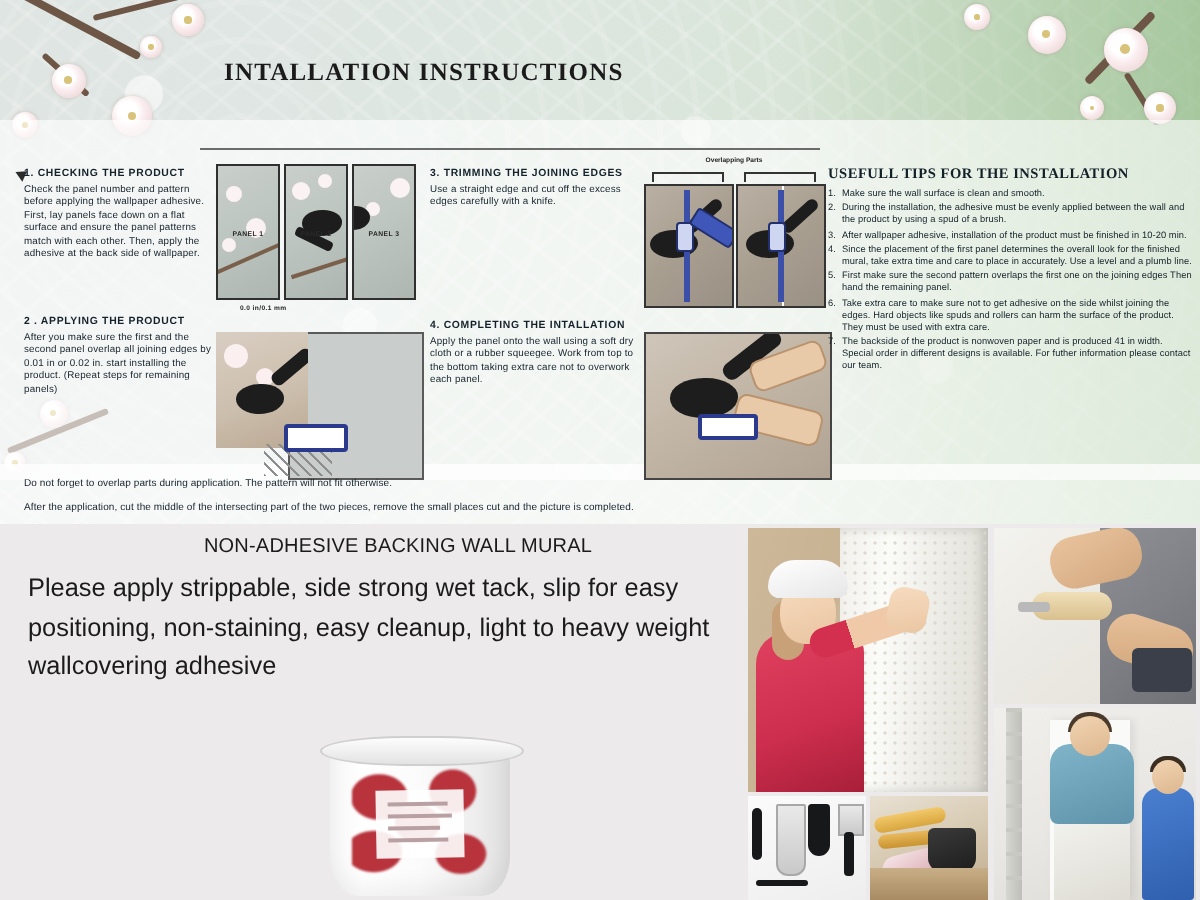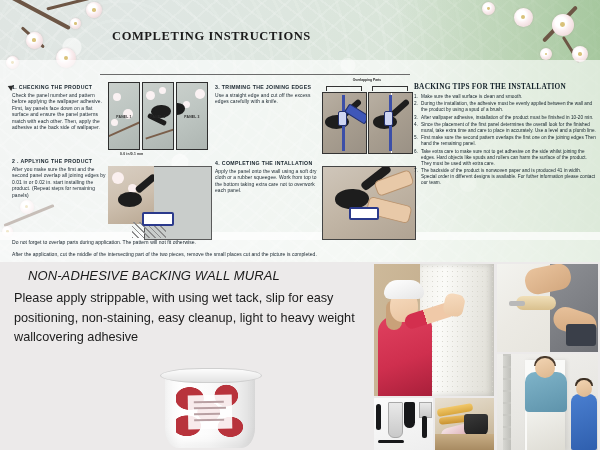--- a/index.html
+++ b/index.html
@@ -104,21 +104,21 @@
   .handarm{position:absolute;background:#e8c9a8;border:1px solid #b9936e;border-radius:5px;}
 
   
   .disc{position:absolute;left:12px;width:460px;font-size:5.0px;line-height:7px;color:#14212a;letter-spacing:.05px;}
   #disc1{top:239px;}
   #disc2{top:251px;width:520px;}
 
   
   .lower{position:absolute;left:0;top:262px;width:600px;height:188px;background:#eceaea;}
   .promo{position:absolute;left:14px;top:6px;width:356px;color:#1b1b1b;}
-  .promo .ph{text-align:left;font-size:13px;letter-spacing:.1px;padding-left:14px;font-style:italic;}
+  .promo .ph{text-align:center;font-size:10px;letter-spacing:.1px;padding-left:14px;}
   .promo .pb{font-size:12.7px;line-height:19.5px;margin-top:6px;}
 
   .bucket{position:absolute;left:158px;top:106px;width:104px;height:80px;}
   .bucket .lid{position:absolute;left:2px;top:0;width:100px;height:13px;border-radius:50%/60%;
     background:linear-gradient(180deg,#fdfdfd,#e3e3e3);border:1px solid #cfcfcf;}
   .bucket .body{position:absolute;left:7px;top:7px;width:90px;height:73px;border-radius:6px 6px 14px 14px/6px 6px 20px 20px;
     background:linear-gradient(90deg,#f6f6f6 0%,#ffffff 18%,#fbfbfb 50%,#ededed 82%,#dcdcdc 100%);
     overflow:hidden;box-shadow:inset 0 -6px 10px rgba(0,0,0,.05);}
   .bucket .art{position:absolute;left:11px;top:9px;width:68px;height:58px;
     background:
@@ -232,21 +232,21 @@
     <div>
       <div class="branch" style="left:2px;top:214px;width:54px;height:3px;transform:rotate(-22deg);"></div>
       <div class="blossom" style="left:20px;top:200px;width:14px;height:14px;"></div>
       <div class="blossom" style="left:2px;top:226px;width:11px;height:11px;"></div>
     </div>
 
     <div class="band"></div>
     <div class="band2"></div>
 
     <div class="h-title">
-      <div>COMPLETING INSTRUCTIONS</div>
+      <div>INTALLATION INSTRUCTIONS</div>
     </div>
     <div class="rule"></div>
 
     <div class="arrowhead"></div>
     <div class="step" id="step1">
       <div class="st">1. CHECKING THE PRODUCT</div>
       <div class="sb">Check the panel number and pattern before applying the wallpaper adhesive. First, lay panels face down on a flat surface and ensure the panel patterns match with each other. Then, apply the adhesive at the back side of wallpaper.</div>
     </div>
 
     <div class="step" id="step2">
@@ -326,21 +326,21 @@
     <div class="rollwrap">
       <div class="bird" style="left:12px;top:22px;width:34px;height:20px;"></div>
       <div class="birdtail" style="left:36px;top:6px;width:34px;height:9px;transform:rotate(-38deg);border-radius:4px;"></div>
       <div class="twig" style="left:4px;top:54px;width:62px;height:3px;transform:rotate(-14deg);"></div>
       <div class="handarm" style="left:44px;top:34px;width:42px;height:16px;transform:rotate(14deg);"></div>
       <div class="handarm" style="left:52px;top:8px;width:36px;height:14px;transform:rotate(-20deg);"></div>
       <div style="position:absolute;left:26px;top:40px;width:26px;height:9px;border:2px solid #2b3a8c;border-radius:2px;background:#fff;"></div>
     </div>
 
     <div class="tips">
-      <div class="tt">BACKING TIPS FOR THE INSTALLATION</div>
+      <div class="tt">USEFULL TIPS FOR THE INSTALLATION</div>
       <ol>
         <li>
             <span class="num">1.</span>
             <span class="cont">Make sure the wall surface is clean and smooth.</span>
           </li>
         <li>
             <span class="num">2.</span>
             <span class="cont">During the installation, the adhesive must be evenly applied between the wall and the product by using a spud of a brush.</span>
           </li>
         <li>
@@ -367,21 +367,21 @@
     </div>
 
     <div class="disc" id="disc1">Do not forget to overlap parts during application. The pattern will not fit otherwise.</div>
     <div class="disc" id="disc2">After the application, cut the middle of the intersecting part of the two pieces, remove the small places cut and the picture is completed.</div>
   </div>
 
   <div class="lower">
 
     <div class="promo">
       <div class="ph">NON-ADHESIVE BACKING WALL MURAL</div>
-      <div class="pb">Please apply strippable, with using wet tack, slip for easy positioning, non-staining, easy cleanup, light to heavy weight wallcovering adhesive</div>
+      <div class="pb">Please apply strippable, side strong wet tack, slip for easy positioning, non-staining, easy cleanup, light to heavy weight wallcovering adhesive</div>
     </div>
 
     <div class="bucket">
       <div class="body">
         <div class="art"></div>
         <div class="label">
           <i style="top:6px;width:30px;"></i>
           <i style="top:12px;width:32px;"></i>
           <i style="top:18px;width:26px;"></i>
           <i style="top:24px;width:30px;"></i>

